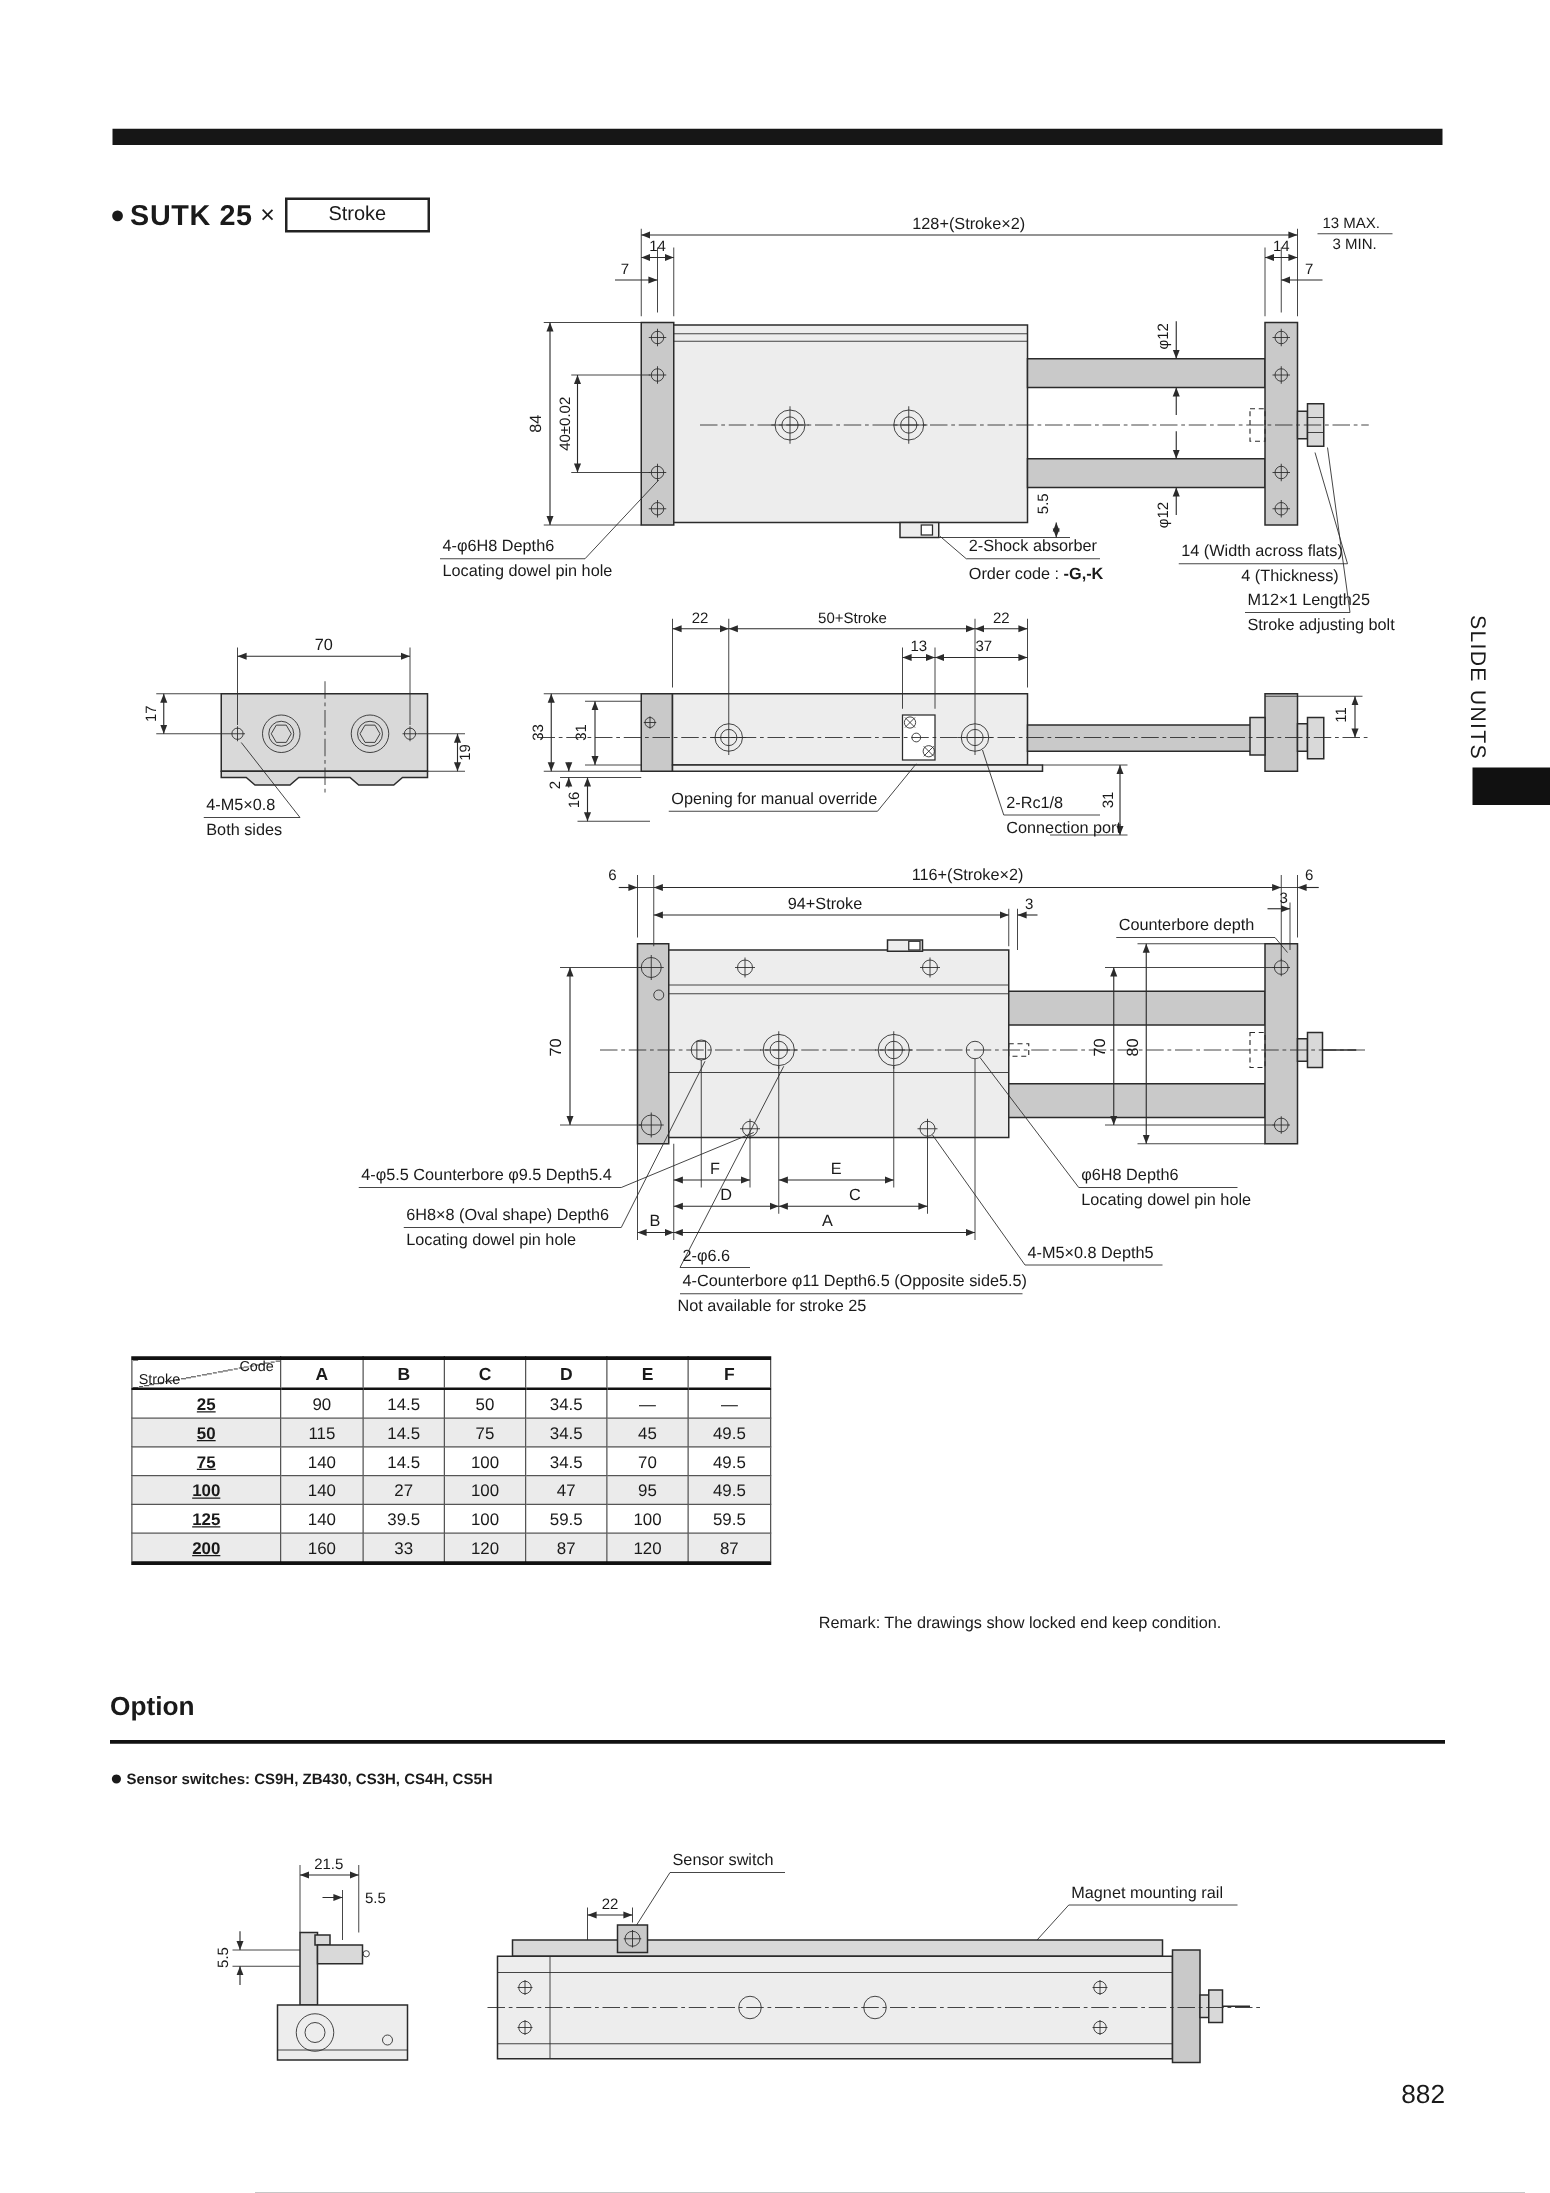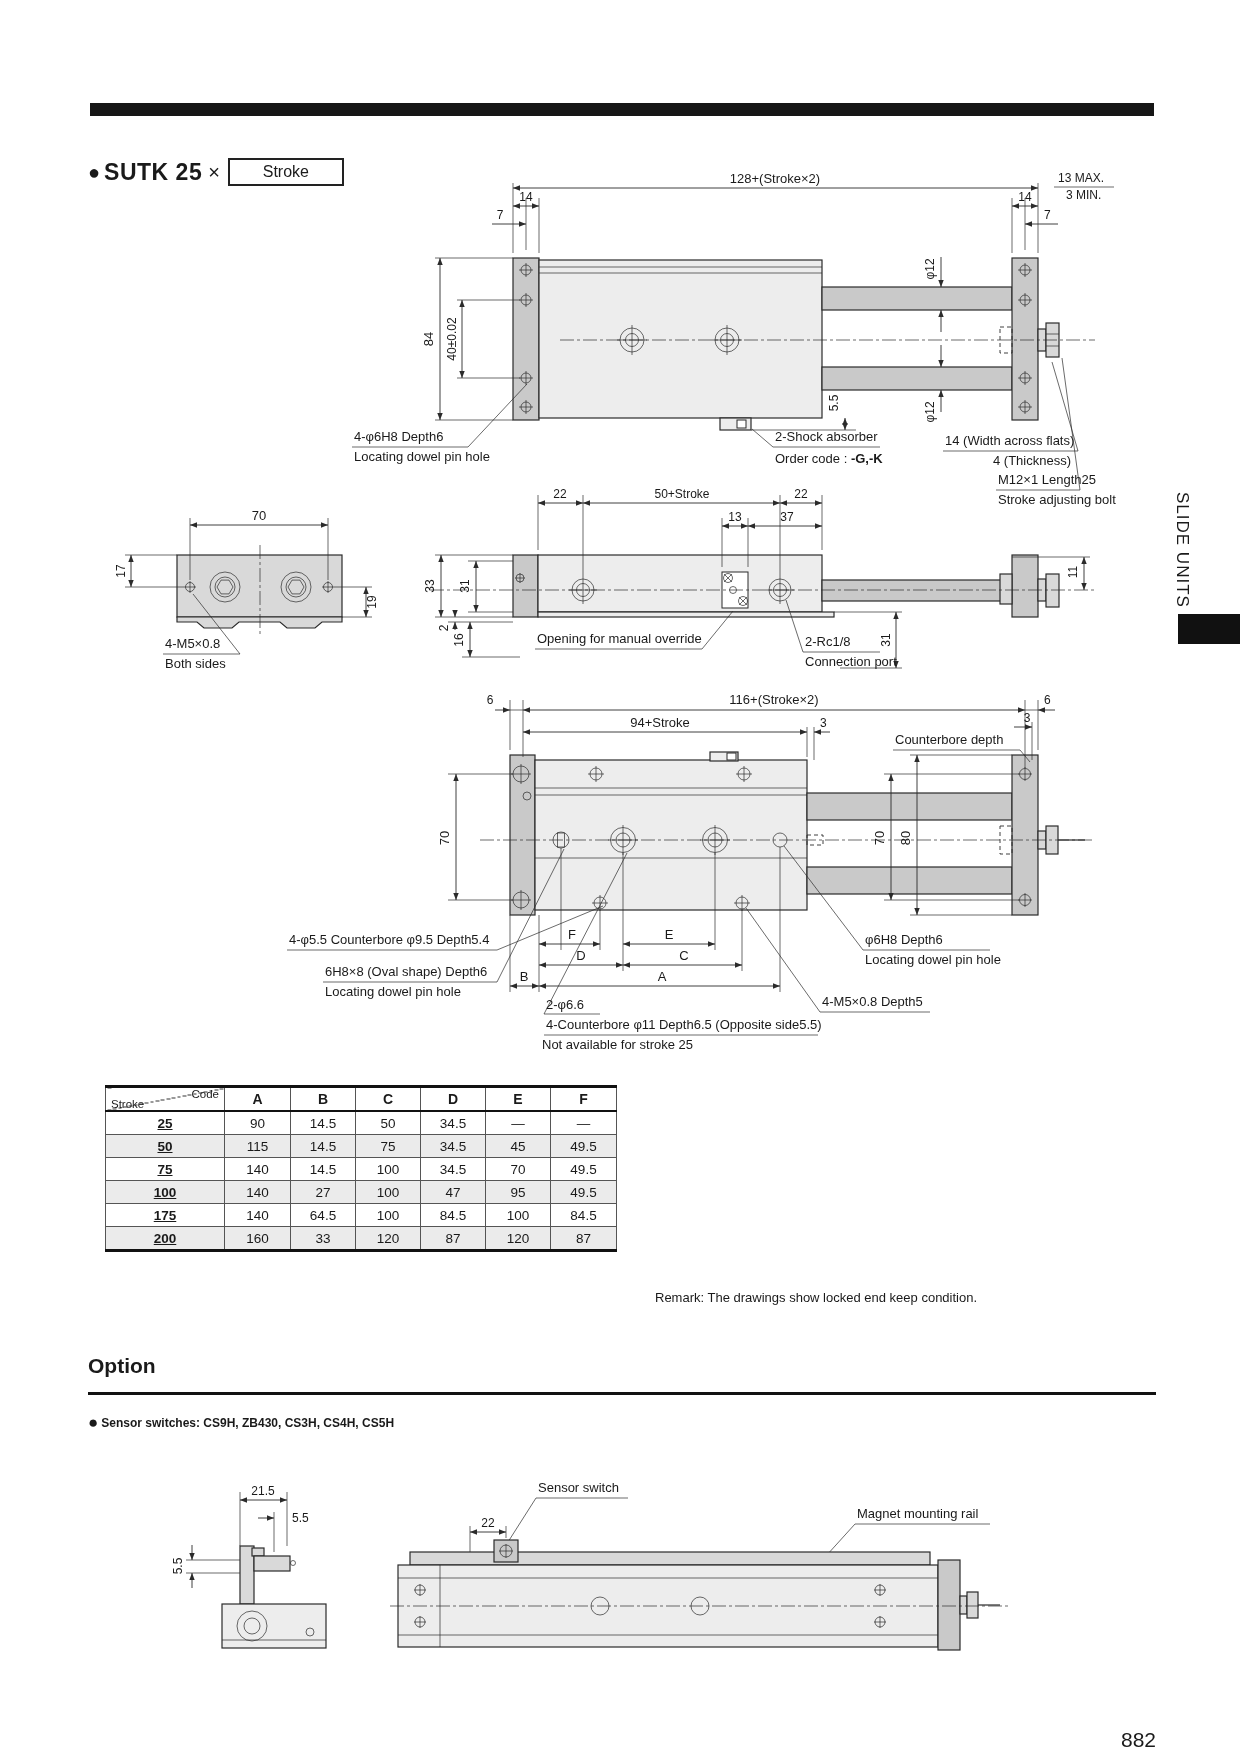--- a/index.html
+++ b/index.html
@@ -40,21 +40,21 @@
   th.corner{position:relative;background-image:linear-gradient(to bottom right,
       transparent 49.2%,#333 49.2%,#333 50.8%,transparent 50.8%);}
   th.corner .code{position:absolute;top:0px;right:5px;font-size:11.5px;font-weight:normal;}
   th.corner .strk{position:absolute;bottom:0px;left:5px;font-size:11.5px;font-weight:normal;}
   #remark{left:655px;top:1278px;font-size:13px;margin-top:12px;}
   #optionhead{left:88px;top:1354px;font-size:21px;font-weight:bold;}
   #optionrule{left:88px;top:1392px;width:1068px;height:3px;background:#111;}
   #sensorhead{left:88px;top:1413px;display:flex;align-items:center;gap:3px;}
   #sensorhead .bullet{font-size:17px;}
   #sensorhead .txt{font-size:12px;font-weight:bold;}
-  #pagenum{left:1090px;top:1728px;width:66px;text-align:right;font-size:21px;}
+  #pagenum{left:1090px;top:1664px;width:66px;text-align:right;font-size:21px;}
 </style>
 </head>
 <body>
 
 <div id="page">
 
   <div id="topbar" class="abs"></div>
 
   <div id="titlerow" class="abs">
     <span class="bullet">●</span>
@@ -494,27 +494,27 @@
       <tr class="shade">
           <td class="sk">100</td>
           <td>140</td>
           <td>27</td>
           <td>100</td>
           <td>47</td>
           <td>95</td>
           <td>49.5</td>
         </tr>
       <tr>
-          <td class="sk">175</td>
+          <td class="sk">125</td>
           <td>140</td>
-          <td>64.5</td>
+          <td>39.5</td>
           <td>100</td>
-          <td>84.5</td>
+          <td>59.5</td>
           <td>100</td>
-          <td>84.5</td>
+          <td>59.5</td>
         </tr>
       <tr class="shade">
           <td class="sk">200</td>
           <td>160</td>
           <td>33</td>
           <td>120</td>
           <td>87</td>
           <td>120</td>
           <td>87</td>
         </tr>

